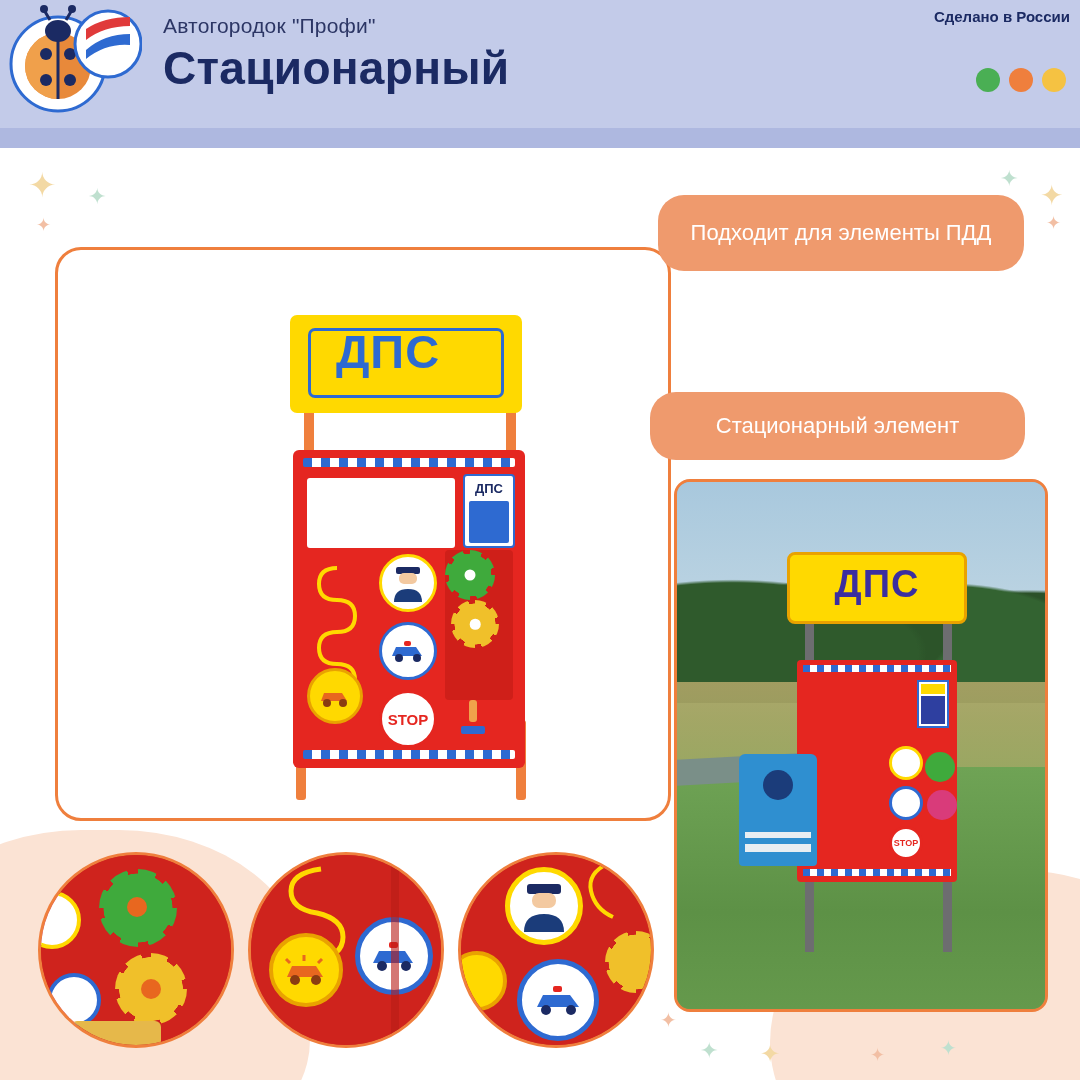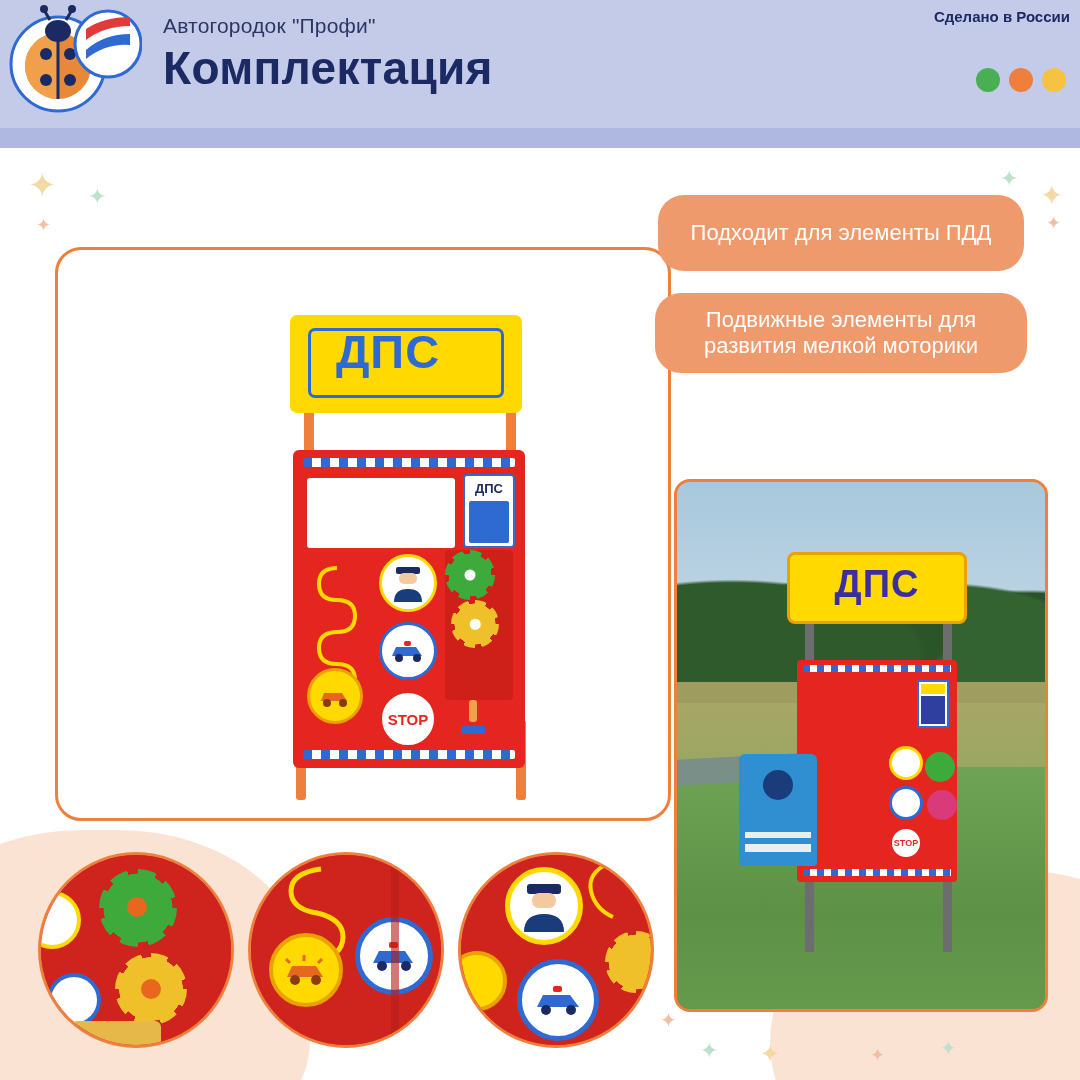--- a/index.html
+++ b/index.html
@@ -397,21 +397,21 @@
       <circle cx="36" cy="5" r="4" fill="#1b2a63"></circle>
       <circle cx="64" cy="5" r="4" fill="#1b2a63"></circle>
       <circle cx="100" cy="40" r="33" fill="#ffffff" stroke="#2e6ad1" stroke-width="3"></circle>
       <path d="M78 46 q18 -16 44 -16 l0 11 q-24 -2 -44 14 z" fill="#2e6ad1"></path>
       <path d="M78 36 q18 -14 44 -14 l0 -9 q-26 0 -44 12 z" fill="#e03a3a"></path>
     </svg>
   </div>
 
   <div class="header-title-block">
     <div class="header-sub">Автогородок "Профи"</div>
-    <div class="header-main">Комплектация</div>
+    <div class="header-main">Стационарный</div>
   </div>
 
   <div class="made-in">Сделано в России</div>
 
   <div class="dots">
     <div class="dot" style="background:#4aaf54"></div>
     <div class="dot" style="background:#ef7f3d"></div>
     <div class="dot" style="background:#f5c242"></div>
   </div>
 
@@ -492,21 +492,21 @@
 
         <div style="position:absolute;left:168px;top:250px;width:24px;height:34px;">
           <div style="position:absolute;left:8px;top:0;width:8px;height:22px;background:#f0a24b;border-radius:3px;"></div>
           <div style="position:absolute;left:0;bottom:0;width:24px;height:8px;background:#2e6ad1;border-radius:2px;"></div>
         </div>
       </div>
     </div>
   </div>
 
   <div class="pill pill-1">Подходит для элементы ПДД</div>
-  <div class="pill pill-2">Подвижные элементы для развития мелкой моторики</div>
+  <div class="pill pill-3">Стационарный элемент</div>
 
   <div class="photo">
     <div class="sky"></div>
     <div class="trees"></div>
     <div class="grassfar"></div>
     <div class="lawn"></div>
     <div class="path"></div>
 
     <div style="position:absolute;left:128px;top:140px;width:9px;height:330px;background:#6d6d70;"></div>
     <div style="position:absolute;left:266px;top:140px;width:9px;height:330px;background:#6d6d70;"></div>

